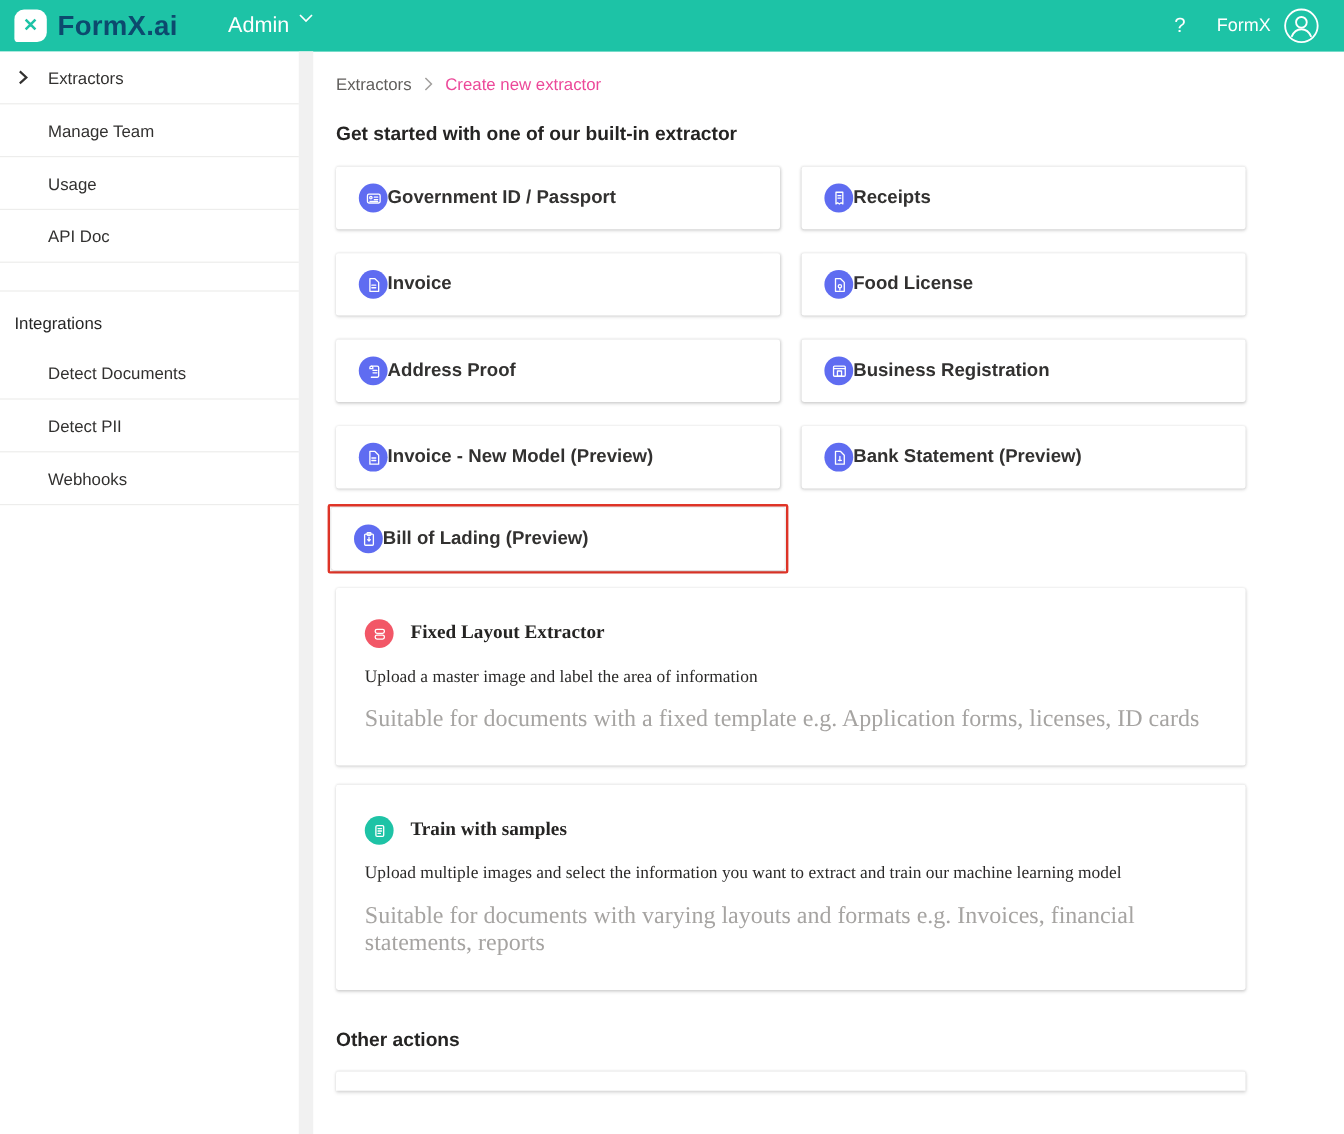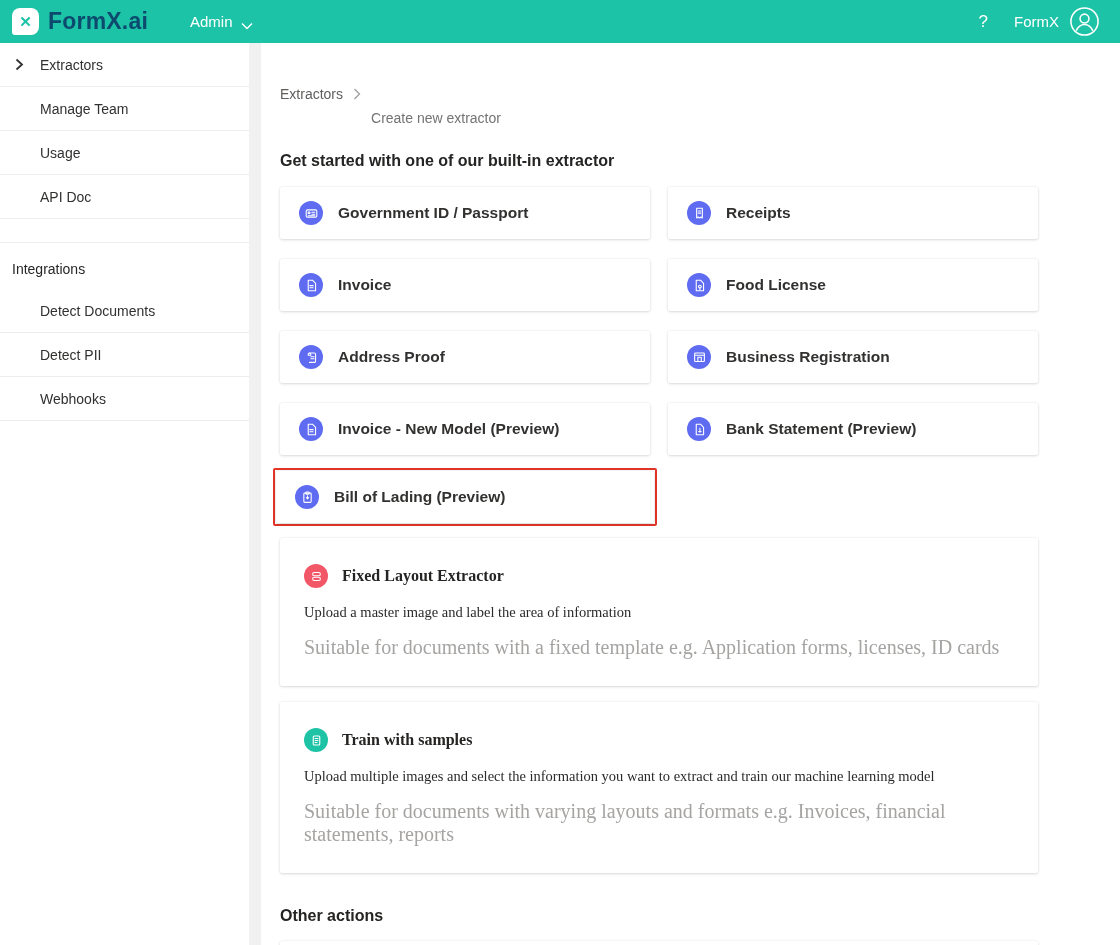--- a/index.html
+++ b/index.html
@@ -5,48 +5,48 @@
   * { margin:0; padding:0; box-sizing:border-box; }
   html,body { width:1120px; height:945px; overflow:hidden; background:#fff;
     font-family:"Liberation Sans", sans-serif; color:#323130; }
 
   
   .topbar { height:43px; display:flex; align-items:center; padding:0 20px 0 12px; }
   .logo-box { width:27px; height:27px; background:#fff; border-radius:8px 8px 8px 3px;
     display:flex; align-items:center; justify-content:center; margin-right:9px; }
   .logo-x { font-size:15px; font-weight:900; line-height:1; }
   .brand { color:#0c4a6e; font-size:23px; font-weight:700; letter-spacing:.2px; }
-  .workspace { margin-left:42px; display:flex; align-items:flex-end; gap:8px; color:#fff;
-    font-size:15px; cursor:pointer; }
+  .workspace { margin-left:42px; display:flex; align-items:flex-start; gap:8px; color:#fff;
+    font-size:18px; cursor:pointer; }
   .top-right { margin-left:auto; display:flex; align-items:center; gap:26px; }
   .help { color:#fff; font-size:17px; font-weight:400; cursor:pointer; }
   .account { display:flex; align-items:center; gap:10px; color:#fff; font-size:15px; cursor:pointer; }
 
   
   .sidebar { position:absolute; top:43px; left:0; bottom:0; width:261px; background:#fff; }
   .scroll-track { position:absolute; top:0; right:0; bottom:0; width:12px; background:#f1f1f1; }
   .side-item { height:44px; display:flex; align-items:center; padding-left:40px;
     font-size:14px; color:#323130; border-bottom:1px solid #ededec; cursor:pointer;
     position:relative; width:249px; }
   .side-chev { position:absolute; left:13px; top:15px; display:flex; }
   .side-spacer { height:24px; border-bottom:1px solid #ededec; width:249px; }
   .side-section-title { padding:18px 0 12px 12px; font-size:14px; font-weight:400; color:#262626; width:259px; }
 
   
   .main { margin-left:261px; padding:0 0 0 19px; width:859px; }
   .breadcrumb { margin-top:19px; display:flex; align-items:center; gap:10px; font-size:14px; }
   .bc-link { color:#605e5c; cursor:pointer; }
-  .bc-current { color:#737373;margin-top:48px; }
+  .bc-current { color:#ec4899; }
   .section-heading { font-size:16px; font-weight:700; color:#252423; }
   .h-builtin { margin-top:26px; }
   .grid { margin-top:17px; display:grid; grid-template-columns:370px 370px;
     column-gap:18px; row-gap:20px; width:758px; }
   .x-card { height:52px; background:#fff; border-radius:2px;
     box-shadow:0 1px 3px rgba(0,0,0,.13), 0 0 2px rgba(0,0,0,.09);
-    display:flex; align-items:center; padding:0 14px 0 19px; gap:15px; cursor:pointer; }
+    display:flex; align-items:center; padding:0 14px 0 19px; cursor:pointer; }
   .x-ic { width:24px; height:24px; border-radius:50%; flex:none;
     display:flex; align-items:center; justify-content:center; }
   .x-lb { font-size:15.5px; font-weight:600; color:#323130; white-space:nowrap; }
   .annotation { border:2px solid #e13528; padding:1px; margin:-7px; border-radius:2px; }
   .h-cantfind { margin-top:38px; }
   .custom-cards { margin-top:19px; display:flex; flex-direction:column; gap:16px; width:758px; }
   .big-card { background:#fff; border-radius:2px; padding:26px 24px 27px;
     box-shadow:0 1px 3px rgba(0,0,0,.13), 0 0 2px rgba(0,0,0,.09); cursor:pointer;font-family:Liberation Serif, serif; }
   .bc-title-row { display:flex; align-items:center; gap:14px; margin-bottom:16px; }
   .bc-title { font-size:16px; font-weight:600; color:#252423; }

